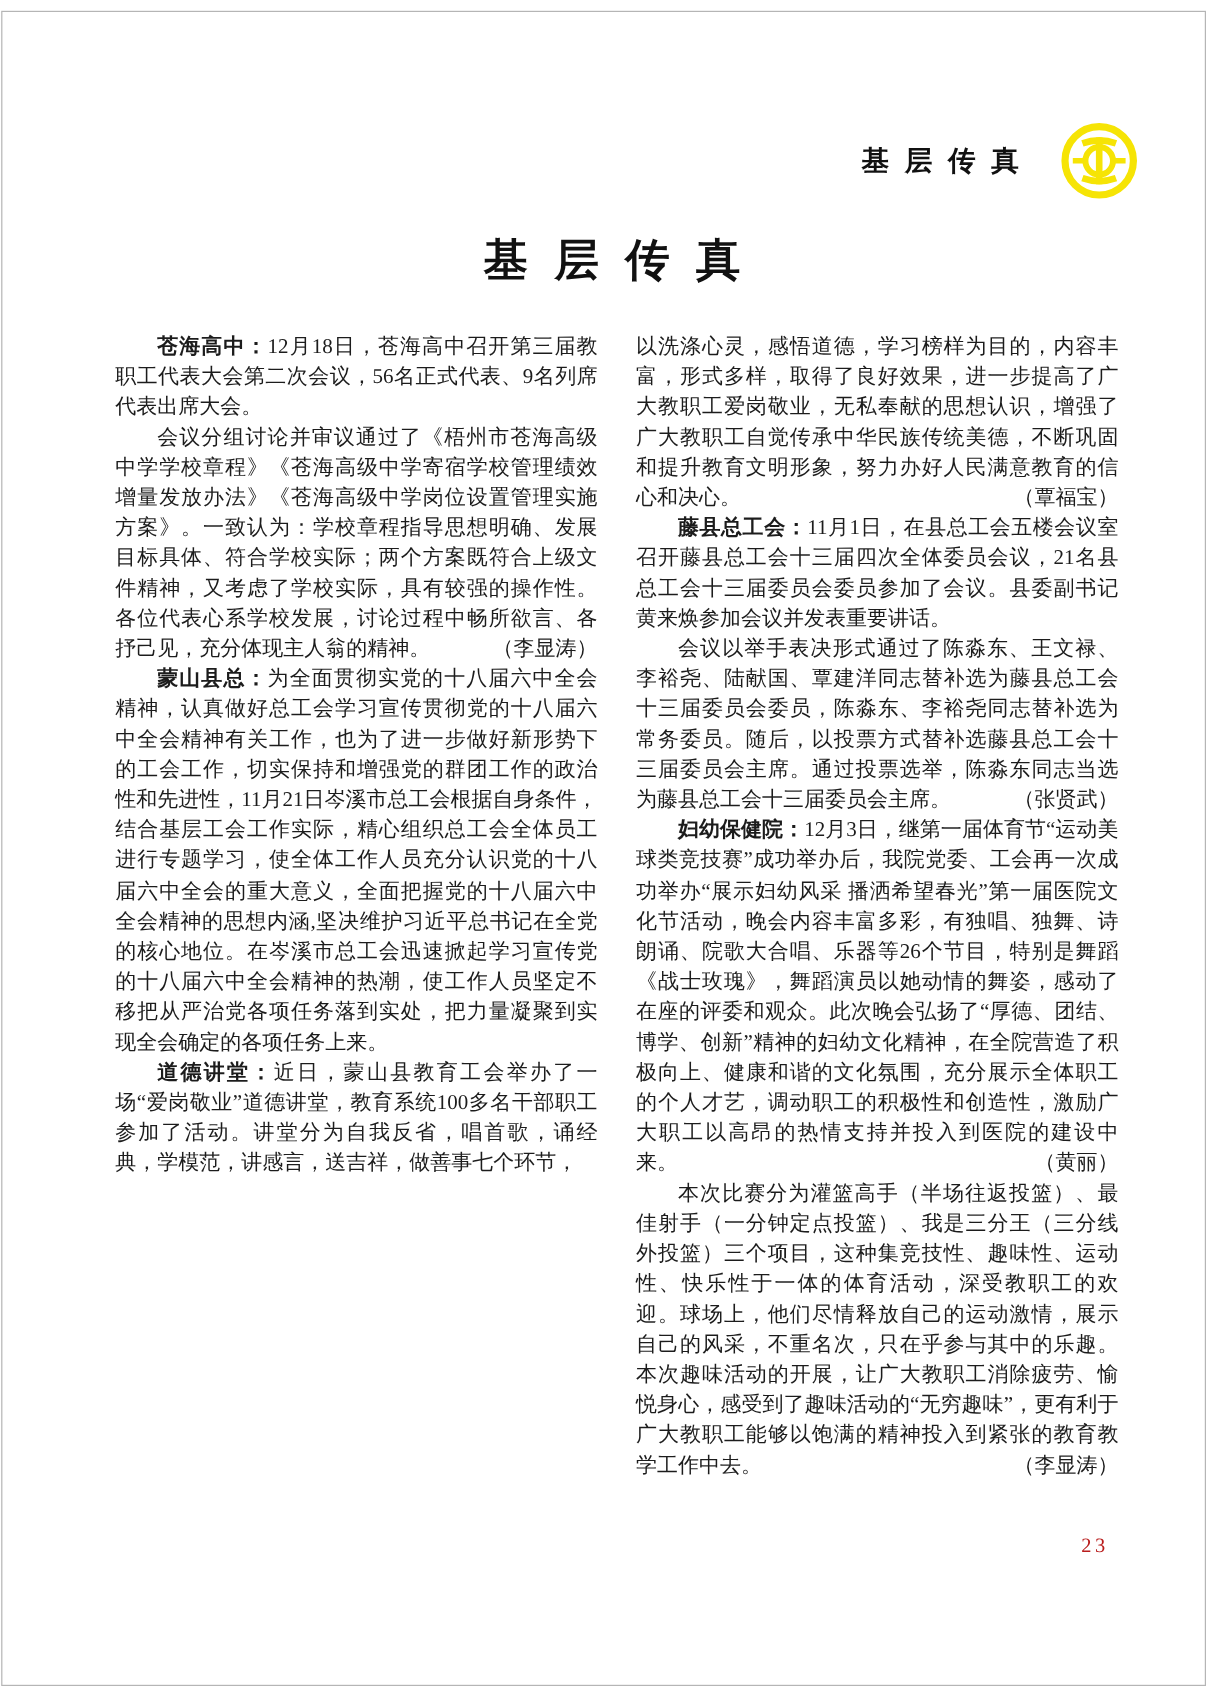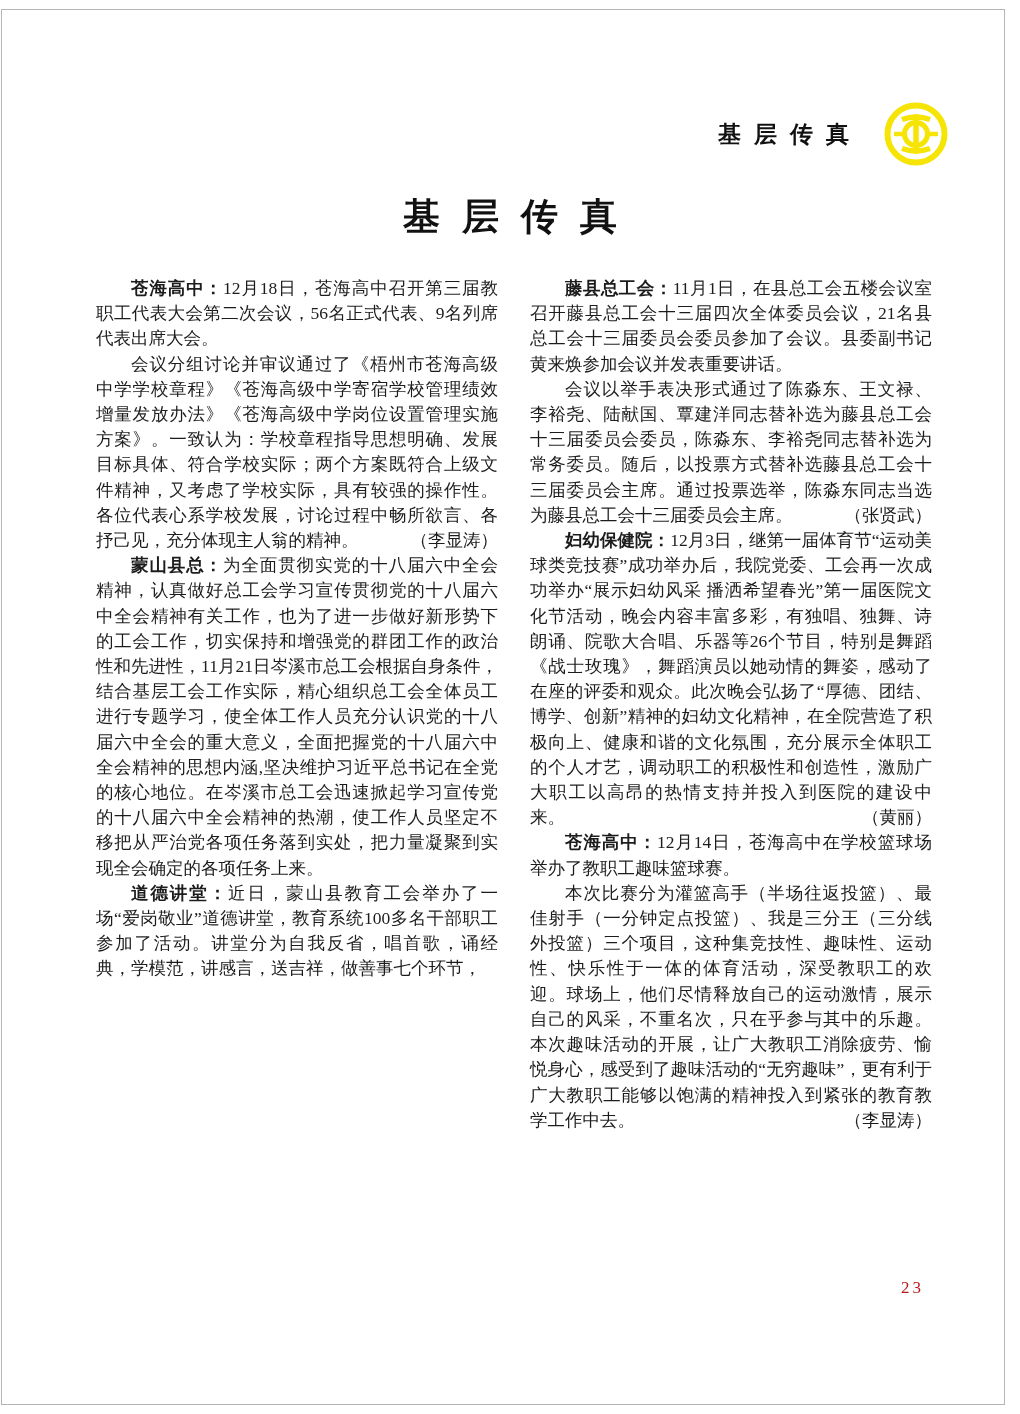--- a/index.html
+++ b/index.html
@@ -83,23 +83,23 @@
   <h1 class="title">基层传真</h1>
 
   <div class="content">
     <div class="col">
         <p class="para"><b>苍海高中：</b>12月18日，苍海高中召开第三届教职工代表大会第二次会议，56名正式代表、9名列席代表出席大会。</p>
         <p class="para">会议分组讨论并审议通过了《梧州市苍海高级中学学校章程》《苍海高级中学寄宿学校管理绩效增量发放办法》《苍海高级中学岗位设置管理实施方案》。一致认为：学校章程指导思想明确、发展目标具体、符合学校实际；两个方案既符合上级文件精神，又考虑了学校实际，具有较强的操作性。各位代表心系学校发展，讨论过程中畅所欲言、各抒己见，充分体现主人翁的精神。<span class="sig">（李显涛）</span></p>
         <p class="para"><b>蒙山县总：</b>为全面贯彻实党的十八届六中全会精神，认真做好总工会学习宣传贯彻党的十八届六中全会精神有关工作，也为了进一步做好新形势下的工会工作，切实保持和增强党的群团工作的政治性和先进性，11月21日岑溪市总工会根据自身条件，结合基层工会工作实际，精心组织总工会全体员工进行专题学习，使全体工作人员充分认识党的十八届六中全会的重大意义，全面把握党的十八届六中全会精神的思想内涵,坚决维护习近平总书记在全党的核心地位。在岑溪市总工会迅速掀起学习宣传党的十八届六中全会精神的热潮，使工作人员坚定不移把从严治党各项任务落到实处，把力量凝聚到实现全会确定的各项任务上来。</p>
         <p class="para"><b>道德讲堂：</b>近日，蒙山县教育工会举办了一场“爱岗敬业”道德讲堂，教育系统100多名干部职工参加了活动。讲堂分为自我反省，唱首歌，诵经典，学模范，讲感言，送吉祥，做善事七个环节，</p>
       </div>
     <div class="col">
+        <p class="para cont">以洗涤心灵，感悟道德，学习榜样为目的，内容丰富，形式多样，取得了良好效果，进一步提高了广大教职工爱岗敬业，无私奉献的思想认识，增强了广大教职工自觉传承中华民族传统美德，不断巩固和提升教育文明形象，努力办好人民满意教育的信心和决心。<span class="sig">（覃福宝）</span></p>
         <p class="para"><b>藤县总工会：</b>11月1日，在县总工会五楼会议室召开藤县总工会十三届四次全体委员会议，21名县总工会十三届委员会委员参加了会议。县委副书记黄来焕参加会议并发表重要讲话。</p>
         <p class="para">会议以举手表决形式通过了陈淼东、王文禄、李裕尧、陆献国、覃建洋同志替补选为藤县总工会十三届委员会委员，陈淼东、李裕尧同志替补选为常务委员。随后，以投票方式替补选藤县总工会十三届委员会主席。通过投票选举，陈淼东同志当选为藤县总工会十三届委员会主席。<span class="sig">（张贤武）</span></p>
         <p class="para"><b>妇幼保健院：</b>12月3日，继第一届体育节“运动美球类竞技赛”成功举办后，我院党委、工会再一次成功举办“展示妇幼风采 播洒希望春光”第一届医院文化节活动，晚会内容丰富多彩，有独唱、独舞、诗朗诵、院歌大合唱、乐器等26个节目，特别是舞蹈《战士玫瑰》，舞蹈演员以她动情的舞姿，感动了在座的评委和观众。此次晚会弘扬了“厚德、团结、博学、创新”精神的妇幼文化精神，在全院营造了积极向上、健康和谐的文化氛围，充分展示全体职工的个人才艺，调动职工的积极性和创造性，激励广大职工以高昂的热情支持并投入到医院的建设中来。<span class="sig">（黄丽）</span></p>
-        <p class="para"><b>苍海高中：</b>12月14日，苍海高中在学校篮球场举办了教职工趣味篮球赛。</p>
         <p class="para">本次比赛分为灌篮高手（半场往返投篮）、最佳射手（一分钟定点投篮）、我是三分王（三分线外投篮）三个项目，这种集竞技性、趣味性、运动性、快乐性于一体的体育活动，深受教职工的欢迎。球场上，他们尽情释放自己的运动激情，展示自己的风采，不重名次，只在乎参与其中的乐趣。本次趣味活动的开展，让广大教职工消除疲劳、愉悦身心，感受到了趣味活动的“无穷趣味”，更有利于广大教职工能够以饱满的精神投入到紧张的教育教学工作中去。<span class="sig">（李显涛）</span></p>
       </div>
   </div>
 
   <div class="pagenum">23</div>
 
 </div>
 
 </body></html>

